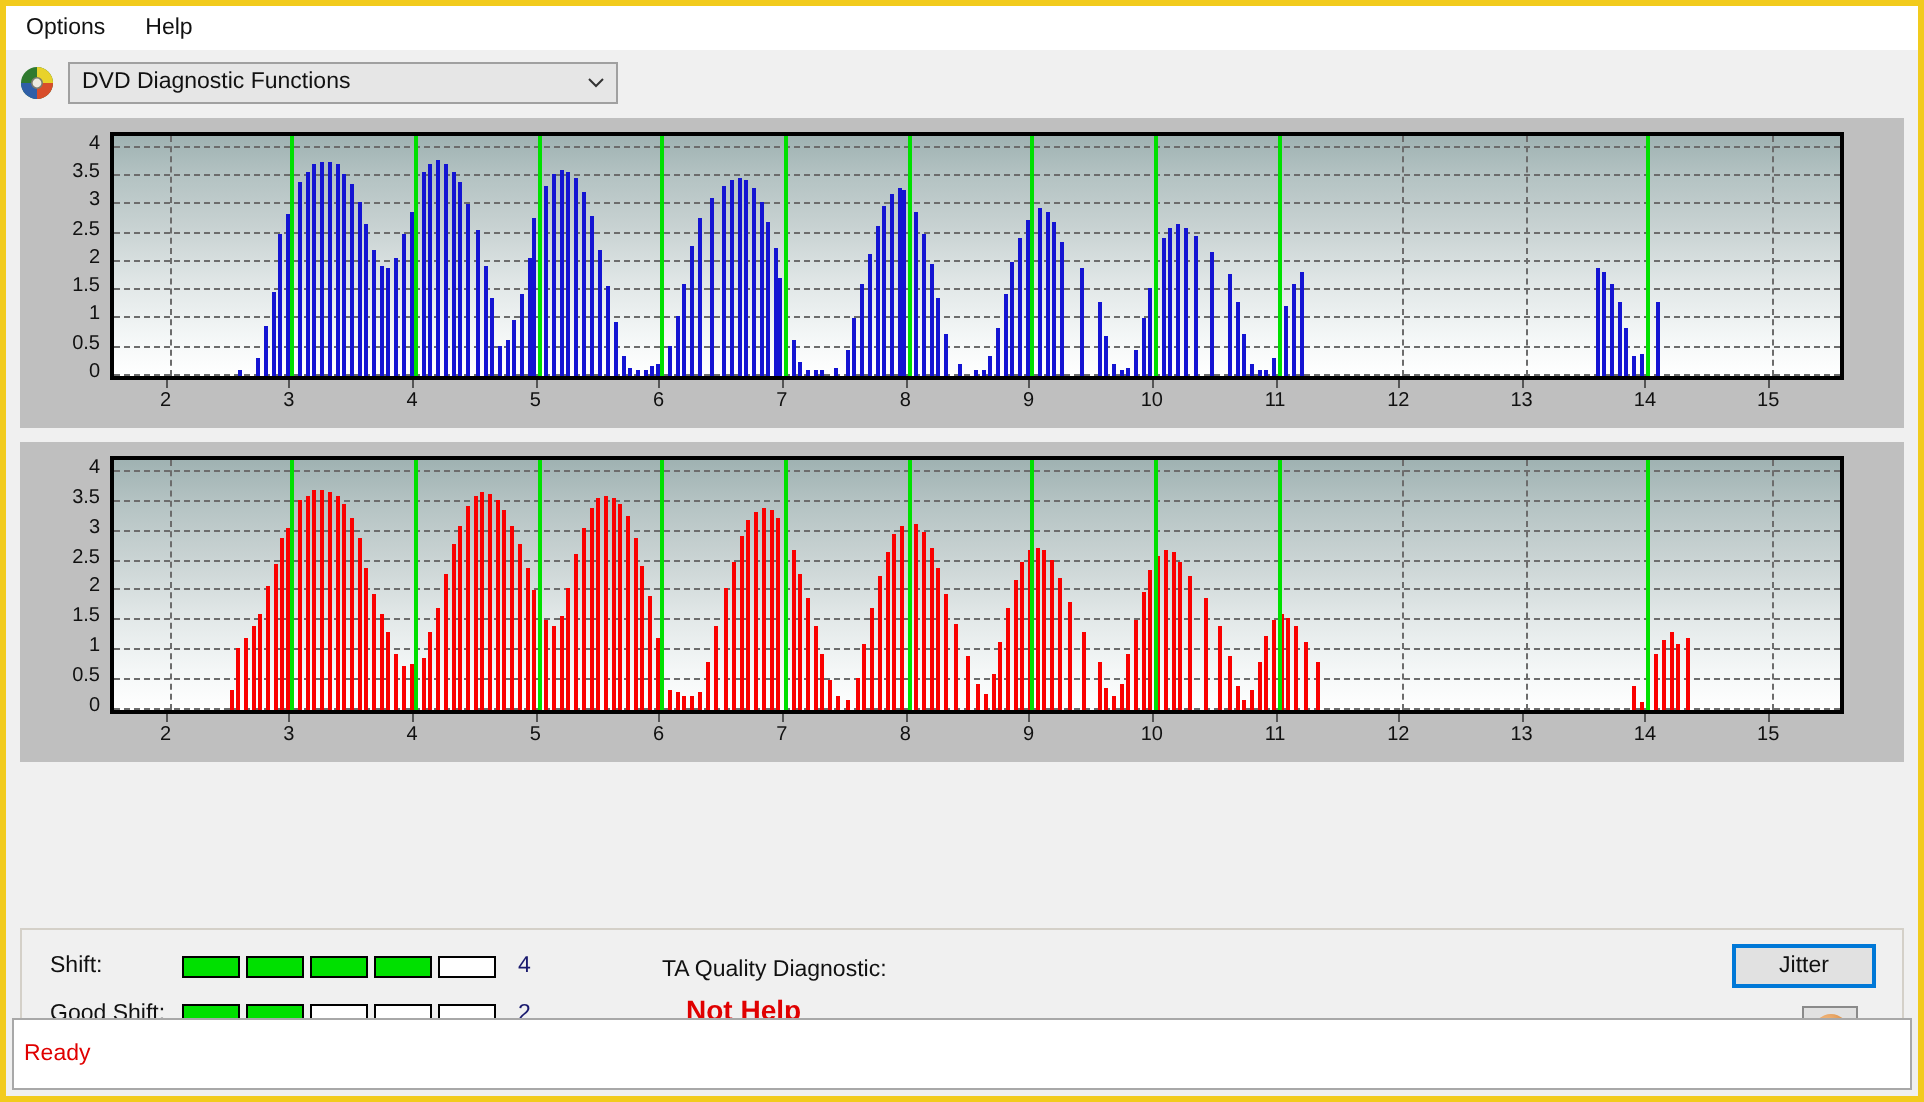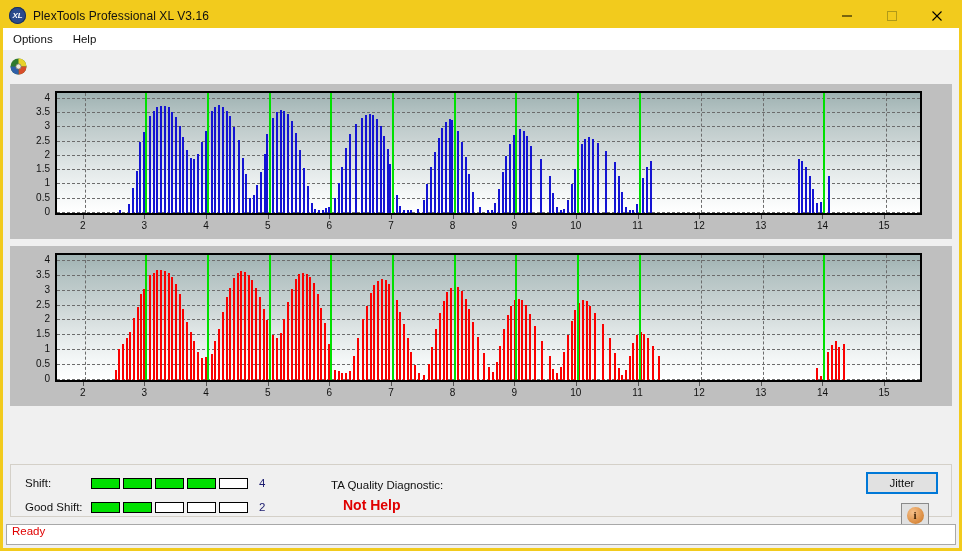--- a/index.html
+++ b/index.html
@@ -110,69 +110,53 @@
     display:flex;align-items:center;justify-content:center;
   }
   .info-circle{
     width:17px;height:17px;border-radius:50%;
     background:radial-gradient(circle at 35% 30%,#f6c08a,#d98a3e 70%,#b06c26);
     display:flex;align-items:center;justify-content:center;
     color:#3a1f06;font-size:11px;font-weight:bold;font-family:"Liberation Serif",serif;
   }
   
   .statusbar{
-    position:absolute;left:3px;right:3px;bottom:3px;height:21px;
+    position:absolute;left:3px;right:3px;bottom:3px;height:36px;
     background:#ffffff;border:1px solid #a8a8a8;box-sizing:border-box;
-    display:flex;align-items:flex-start;padding-left:5px;
+    display:flex;align-items:center;padding-left:5px;
   }
   .statusbar span{font-size:11.5px;color:#e00000;}
 </style>
 </head>
 <body>
 
 <div id="app">
 
-  <div class="titlebar">
-    <div class="app-icon">XL</div>
-    <div class="app-title">PlexTools Professional XL V3.16</div>
-    <div class="win-btns">
-      <div class="win-btn">
-        <svg width="12" height="12" viewBox="0 0 12 12">
-            <line x1="1" y1="6" x2="11" y2="6" stroke="#000" stroke-width="1"></line>
-          </svg>
-      </div>
-      <div class="win-btn">
-        <svg width="12" height="12" viewBox="0 0 12 12">
-            <rect x="1.5" y="1.5" width="9" height="9" fill="none" stroke="#b09a18" stroke-width="1"></rect>
-          </svg>
-      </div>
-      <div class="win-btn">
-        <svg width="12" height="12" viewBox="0 0 12 12">
-            <line x1="1.5" y1="1.5" x2="10.5" y2="10.5" stroke="#000" stroke-width="1.1"></line>
-            <line x1="10.5" y1="1.5" x2="1.5" y2="10.5" stroke="#000" stroke-width="1.1"></line>
-          </svg>
-      </div>
-    </div>
-  </div>
 
   <div class="menubar">
     <div class="menu-item">Options</div>
     <div class="menu-item">Help</div>
   </div>
 
   <div class="selrow">
     <svg class="disc-icon" viewBox="0 0 17 17">
       <circle cx="8.5" cy="8.5" r="8" fill="#2f7a2f"></circle>
       <path d="M8.5 0.5 A8 8 0 0 1 16.5 8.5 L8.5 8.5 Z" fill="#e8d22a"></path>
       <path d="M16.5 8.5 A8 8 0 0 1 8.5 16.5 L8.5 8.5 Z" fill="#d84d2a"></path>
       <path d="M8.5 16.5 A8 8 0 0 1 0.5 8.5 L8.5 8.5 Z" fill="#2f5fa8"></path>
       <circle cx="8.5" cy="8.5" r="2.6" fill="#eceae0" stroke="#7b7b6f" stroke-width="0.8"></circle>
     </svg>
 
 
+    <div class="combo" id="combo-func">
+      <div class="cval">DVD Diagnostic Functions</div>
+      <svg class="carr" viewBox="0 0 10 10">
+          <polyline points="1.5,3.5 5,7 8.5,3.5" fill="none" stroke="#333" stroke-width="1"></polyline>
+        </svg>
+    </div>
 
   </div>
 
   <div class="chart-panel">
     <div class="chart-inner">
       <div class="ylabels">
           <div class="ylab" style="top: 127px;">0</div>
           <div class="ylab" style="top: 112.714px;">0.5</div>
           <div class="ylab" style="top: 98.4286px;">1</div>
           <div class="ylab" style="top: 84.1429px;">1.5</div>

